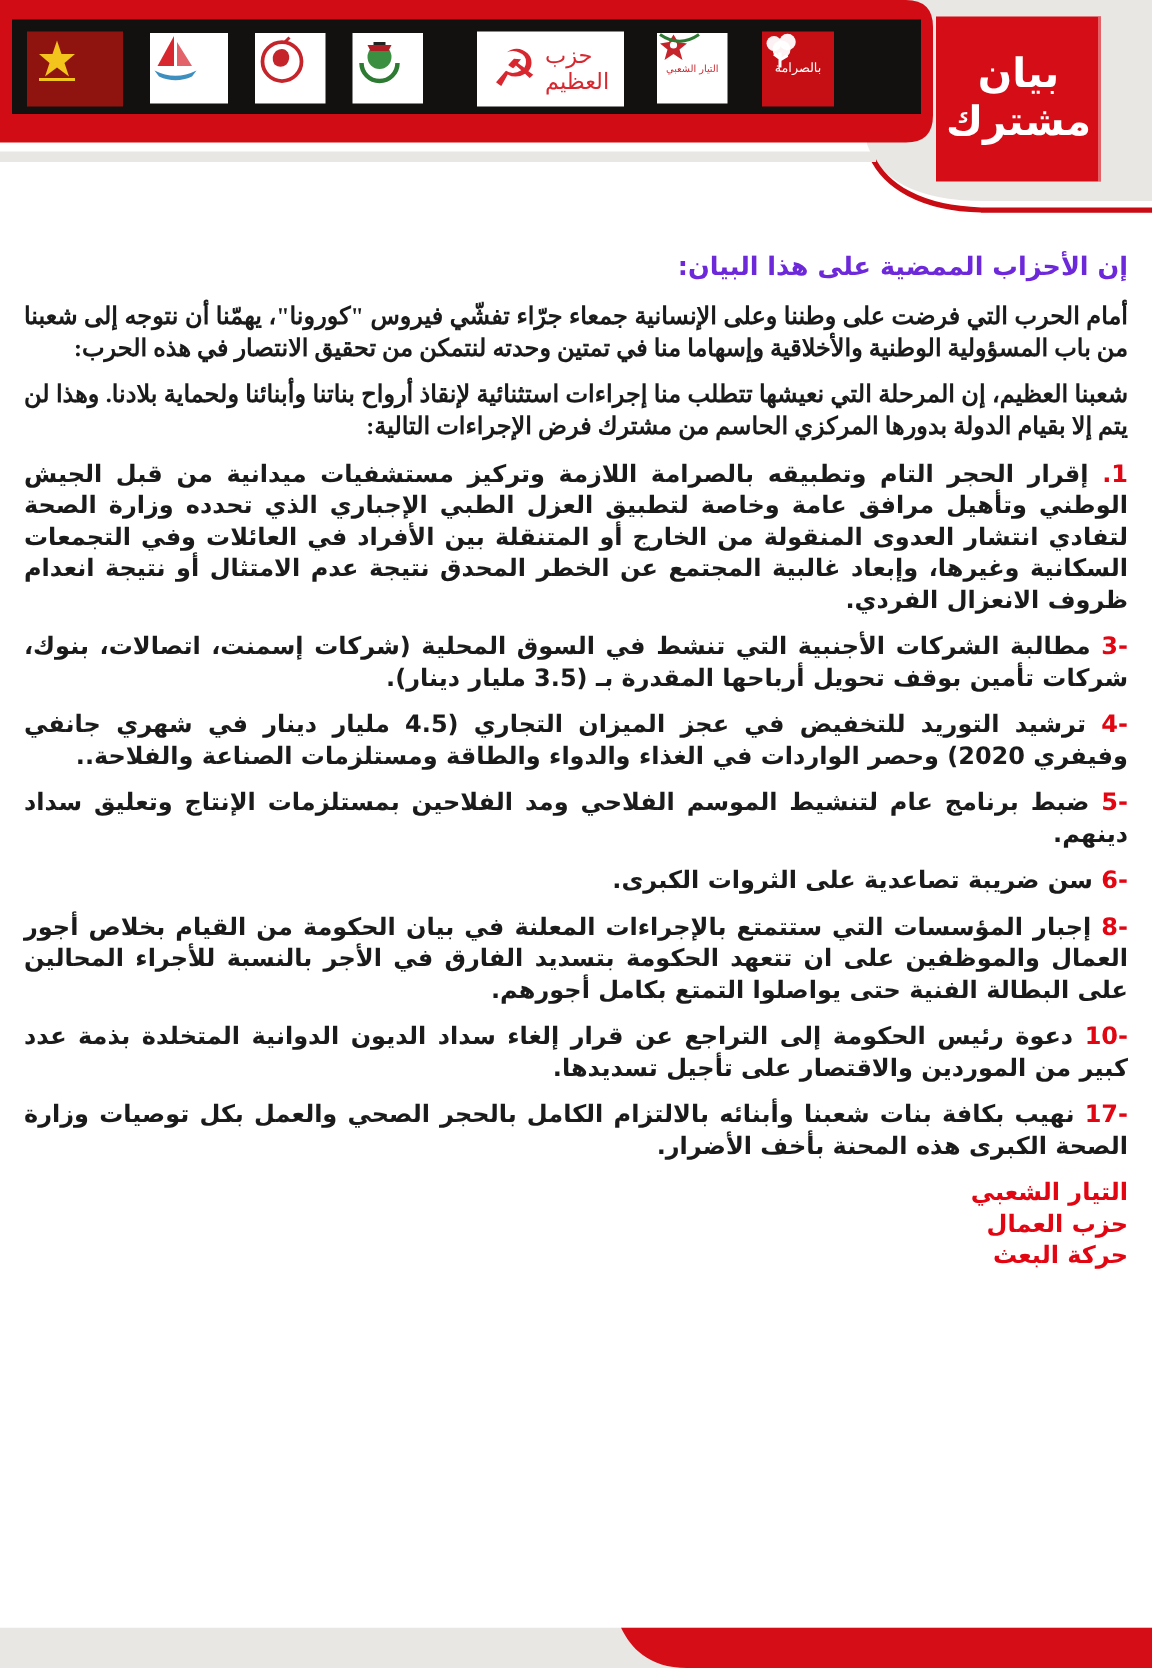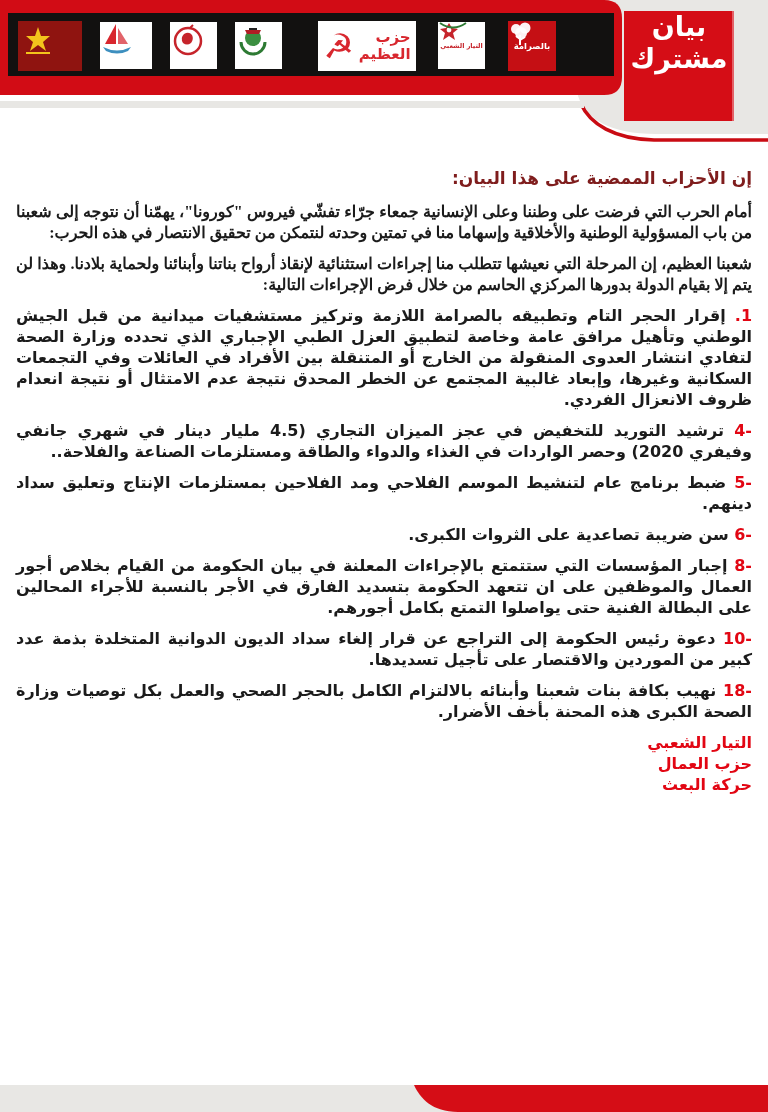--- a/index.html
+++ b/index.html
@@ -12,40 +12,40 @@
   
   .header{position:absolute;top:0;left:0;width:768px;height:152px;}
   .header svg{position:absolute;top:0;left:0;}
   .logo-strip{position:absolute;top:13px;left:8px;width:606px;height:63px;background:#121110;}
   .logo-tile{position:absolute;display:flex;align-items:center;justify-content:center;overflow:hidden;}
   .tile-white{background:#ffffff;}
   .ribbon{
     position:absolute;top:11px;left:624px;width:110px;height:110px;
     background:#d50d16;color:#ffffff;text-align:center;
     font-weight:700;font-size:27px;line-height:32px;
-    display:flex;flex-direction:column;justify-content:flex-start;
+    display:flex;flex-direction:column;justify-content:center;
     box-shadow:inset -2px 0 0 rgba(255,255,255,.35);
   }
   
   .content{
     position:absolute;top:168px;right:16px;left:16px;
     direction:rtl;color:#1b1b1b;font-weight:700;
     font-size:16px;line-height:21px;
   }
-  .red-heading{color:#7f1d1d;font-size:17px;margin:0 0 12px 0;}
+  .red-heading{color:#6d28d9;font-size:17px;margin:0 0 12px 0;}
   .para{margin:0 0 10px 0;text-align:justify;font-family:Liberation Serif, serif;}
   .item{margin:0 0 10px 0;text-align:justify;}
   .marker{color:#e20613;white-space:nowrap;}
   .parties{margin:2px 0 0 0;text-align:right;color:#e20613;}
   .party-line{display:block;}
   
   .footer{position:absolute;bottom:0;left:0;width:768px;height:27px;}
   .footer svg{display:block;}
   
-  .mini-txt{font-weight:700;text-align:right;}
+  .mini-txt{font-weight:400;text-align:left;}
 </style>
 </head>
 <body>
 
 <div class="header">
   <svg width="768" height="152" viewBox="0 0 768 152">
 
     <path d="M578,0 H768 V134 H656 C610,134 586,119 578,96 Z" fill="#e8e7e4"></path>
 
     <path d="M581,104 C590,124 614,139 654,140 L768,140" fill="none" stroke="#c90b13" stroke-width="3.5"></path>
@@ -122,29 +122,30 @@
     <span>بيان</span>
     <span>مشترك</span>
   </div>
 </div>
 
 <div class="content">
 
   <p class="red-heading">إن الأحزاب الممضية على هذا البيان:</p>
 
   <p class="para">أمام الحرب التي فرضت على وطننا وعلى الإنسانية جمعاء جرّاء تفشّي فيروس "كورونا"، يهمّنا أن نتوجه إلى شعبنا من باب المسؤولية الوطنية والأخلاقية وإسهاما منا في تمتين وحدته لنتمكن من تحقيق الانتصار في هذه الحرب:</p>
-  <p class="para">شعبنا العظيم، إن المرحلة التي نعيشها تتطلب منا إجراءات استثنائية لإنقاذ أرواح بناتنا وأبنائنا ولحماية بلادنا. وهذا لن يتم إلا بقيام الدولة بدورها المركزي الحاسم من خلال فرض الإجراءات التالية:</p>
+  <p class="para">شعبنا العظيم، إن المرحلة التي نعيشها تتطلب منا إجراءات استثنائية لإنقاذ أرواح بناتنا وأبنائنا ولحماية بلادنا. وهذا لن يتم إلا بقيام الدولة بدورها المركزي الحاسم من مشترك فرض الإجراءات التالية:</p>
 
   <p class="item"><span class="marker">1.</span> <span>إقرار الحجر التام وتطبيقه بالصرامة اللازمة وتركيز مستشفيات ميدانية من قبل الجيش الوطني وتأهيل مرافق عامة وخاصة لتطبيق العزل الطبي الإجباري الذي تحدده وزارة الصحة لتفادي انتشار العدوى المنقولة من الخارج أو المتنقلة بين الأفراد في العائلات وفي التجمعات السكانية وغيرها، وإبعاد غالبية المجتمع عن الخطر المحدق نتيجة عدم الامتثال أو نتيجة انعدام ظروف الانعزال الفردي.</span></p>
+  <p class="item"><span class="marker">-3</span> <span>مطالبة الشركات الأجنبية التي تنشط في السوق المحلية (شركات إسمنت، اتصالات، بنوك، شركات تأمين بوقف تحويل أرباحها المقدرة بـ (3.5 مليار دينار).</span></p>
   <p class="item"><span class="marker">-4</span> <span>ترشيد التوريد للتخفيض في عجز الميزان التجاري (4.5 مليار دينار في شهري جانفي وفيفري 2020) وحصر الواردات في الغذاء والدواء والطاقة ومستلزمات الصناعة والفلاحة..</span></p>
   <p class="item"><span class="marker">-5</span> <span>ضبط برنامج عام لتنشيط الموسم الفلاحي ومد الفلاحين بمستلزمات الإنتاج وتعليق سداد دينهم.</span></p>
   <p class="item"><span class="marker">-6</span> <span>سن ضريبة تصاعدية على الثروات الكبرى.</span></p>
   <p class="item"><span class="marker">-8</span> <span>إجبار المؤسسات التي ستتمتع بالإجراءات المعلنة في بيان الحكومة من القيام بخلاص أجور العمال والموظفين على ان تتعهد الحكومة بتسديد الفارق في الأجر بالنسبة للأجراء المحالين على البطالة الفنية حتى يواصلوا التمتع بكامل أجورهم.</span></p>
   <p class="item"><span class="marker">-10</span> <span>دعوة رئيس الحكومة إلى التراجع عن قرار إلغاء سداد الديون الدوانية المتخلدة بذمة عدد كبير من الموردين والاقتصار على تأجيل تسديدها.</span></p>
-  <p class="item"><span class="marker">-18</span> <span>نهيب بكافة بنات شعبنا وأبنائه بالالتزام الكامل بالحجر الصحي والعمل بكل توصيات وزارة الصحة الكبرى هذه المحنة بأخف الأضرار.</span></p>
+  <p class="item"><span class="marker">-17</span> <span>نهيب بكافة بنات شعبنا وأبنائه بالالتزام الكامل بالحجر الصحي والعمل بكل توصيات وزارة الصحة الكبرى هذه المحنة بأخف الأضرار.</span></p>
 
   <div class="parties">
     <span class="party-line">التيار الشعبي</span>
     <span class="party-line">حزب العمال</span>
     <span class="party-line">حركة البعث</span>
 
   </div>
 
 </div>
 

